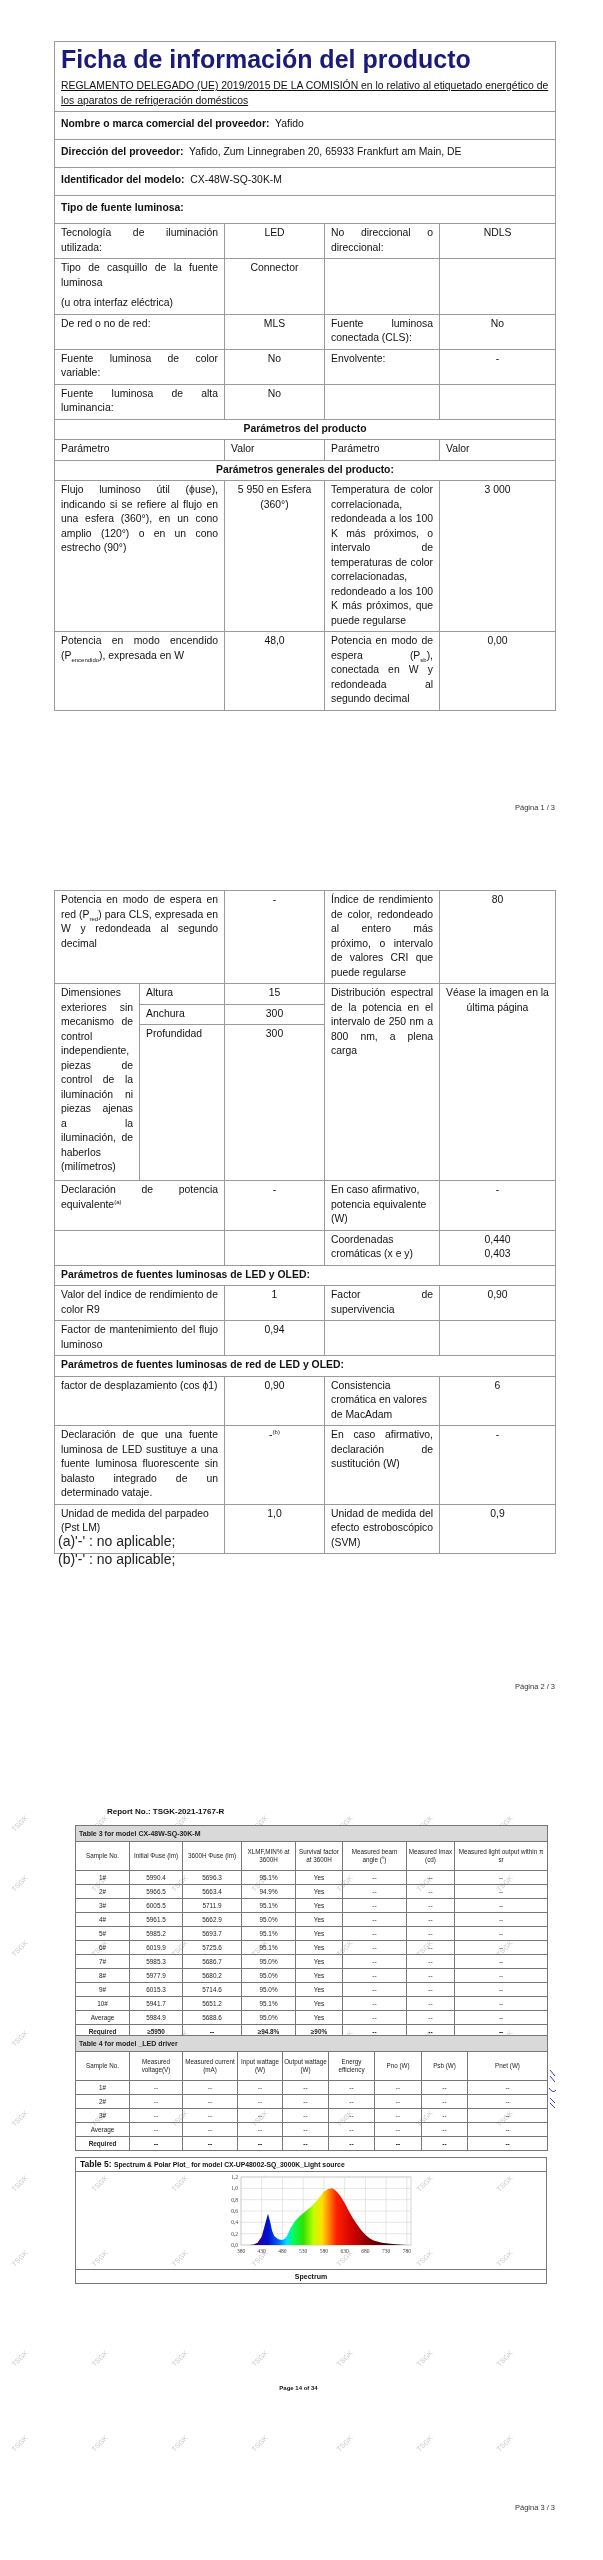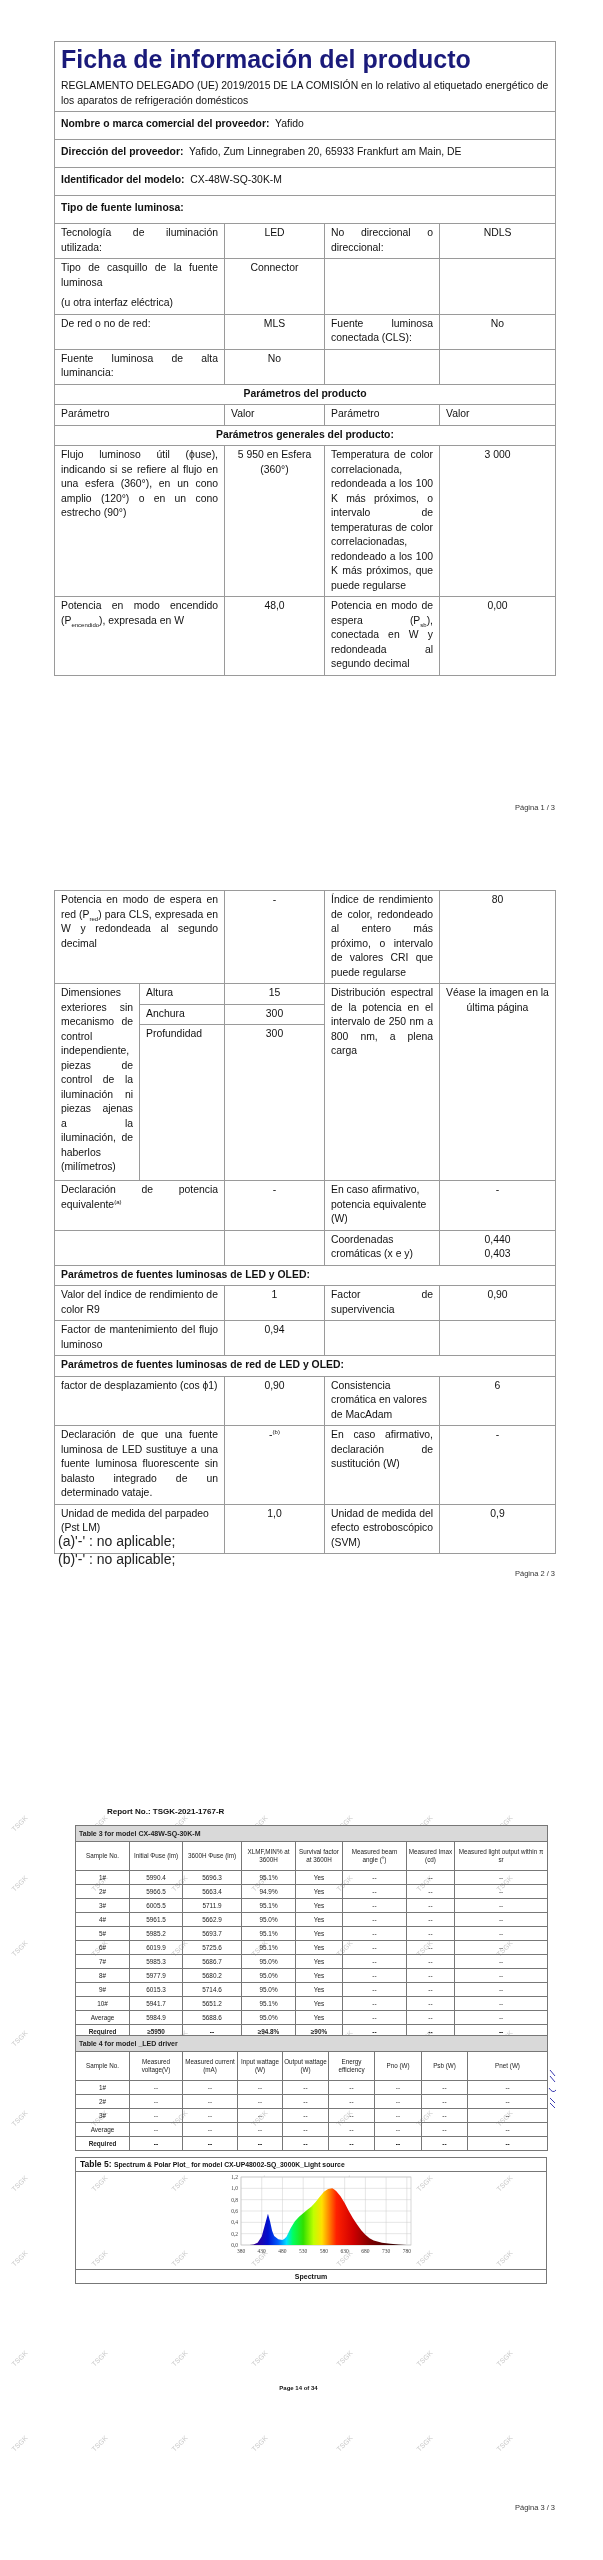--- a/index.html
+++ b/index.html
@@ -4,21 +4,21 @@
 <style>
   html, body { margin:0; padding:0; background:#ffffff; }
   body { width:603px; height:2560px; position:relative; overflow:hidden; font-family:"Liberation Sans", sans-serif; color:#111; }
   table.ficha { position:absolute; left:54px; width:501px; border-collapse:collapse; table-layout:fixed; font-family:"Liberation Sans", sans-serif; font-size:10.4px; line-height:14.5px; }
   table.ficha td { border:1px solid #9a9a9a; padding:2px 6px 3px 6px; vertical-align:top; }
   td.just { text-align:justify; }
   td.ctr { text-align:center; }
   td.bold { font-weight:bold; }
   td.title-cell { padding:4px 6px 2px 6px; }
   .doc-title { font-size:25px; line-height:30px; font-weight:bold; color:#1a1a7a; margin:0 0 4px 0; }
-  .doc-sub { font-size:10.4px; line-height:15px; }
+  .doc-sub { font-size:10.4px; line-height:15px;text-decoration:underline; }
   sub, sup { font-size:6px; line-height:0; }
   .pagenum { position:absolute; right:48px; font-size:7.5px; color:#333; }
   .footnote { position:absolute; left:58px; font-size:14px; color:#222; }
   
   .report-no { position:absolute; left:107px; top:1807px; font-size:8px; font-weight:bold; }
   table.rep { position:absolute; left:75px; width:472px; border-collapse:collapse; table-layout:fixed; font-size:6.4px; line-height:8px; color:#222; }
   table.rep td { border:1px solid #777; text-align:center; vertical-align:middle; padding:1px 1px; height:11px; }
   table.rep td.cap { background:#d9d9d9; text-align:left; font-weight:bold; font-size:7px; padding:2px 3px; }
   table.rep tr.hdr td { height:26px; font-size:6.3px; }
   table.rep tr.req td { font-weight:bold; }
@@ -78,20 +78,26 @@
     <td></td>
     <td class="ctr"></td>
   </tr>
   <tr>
     <td class="just">De red o no de red:</td>
     <td class="ctr">MLS</td>
     <td class="just">Fuente luminosa conectada (CLS):</td>
     <td class="ctr">No</td>
   </tr>
   <tr>
+    <td class="just">Fuente luminosa de color variable:</td>
+    <td class="ctr">No</td>
+    <td class="just">Envolvente:</td>
+    <td class="ctr">-</td>
+  </tr>
+  <tr>
     <td class="just">Fuente luminosa de alta luminancia:</td>
     <td class="ctr">No</td>
     <td></td>
     <td class="ctr"></td>
   </tr>
   <tr>
         <td colspan="4" class="ctr bold">Parámetros del producto</td>
       </tr>
   <tr>
     <td>Parámetro</td>
@@ -196,21 +202,21 @@
   <tr>
     <td colspan="2">Unidad de medida del parpadeo (Pst LM)</td>
     <td class="ctr">1,0</td>
     <td class="just">Unidad de medida del efecto estroboscópico (SVM)</td>
     <td class="ctr">0,9</td>
   </tr>
 </tbody>
   </table>
 <div class="footnote" style="top:1533px;">(a)'-' : no aplicable;</div>
 <div class="footnote" style="top:1551px;">(b)'-' : no aplicable;</div>
-<div class="pagenum" style="top:1569px;">Página 2 / 3</div>
+<div class="pagenum" style="top:1682px;">Página 2 / 3</div>
 
 <div id="watermarks">
     <div class="watermark" style="left: 10px; top: 1820px;">TSGK</div>
     <div class="watermark" style="left: 90px; top: 1820px;">TSGK</div>
     <div class="watermark" style="left: 170px; top: 1820px;">TSGK</div>
     <div class="watermark" style="left: 250px; top: 1820px;">TSGK</div>
     <div class="watermark" style="left: 335px; top: 1820px;">TSGK</div>
     <div class="watermark" style="left: 415px; top: 1820px;">TSGK</div>
     <div class="watermark" style="left: 495px; top: 1820px;">TSGK</div>
     <div class="watermark" style="left: 10px; top: 1880px;">TSGK</div>

